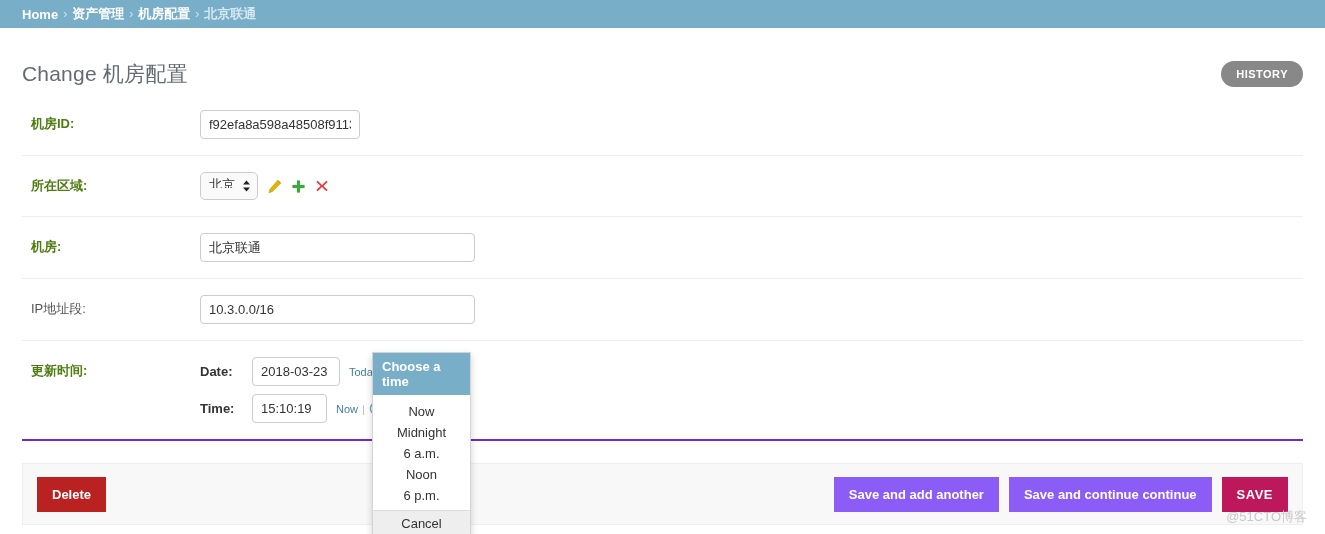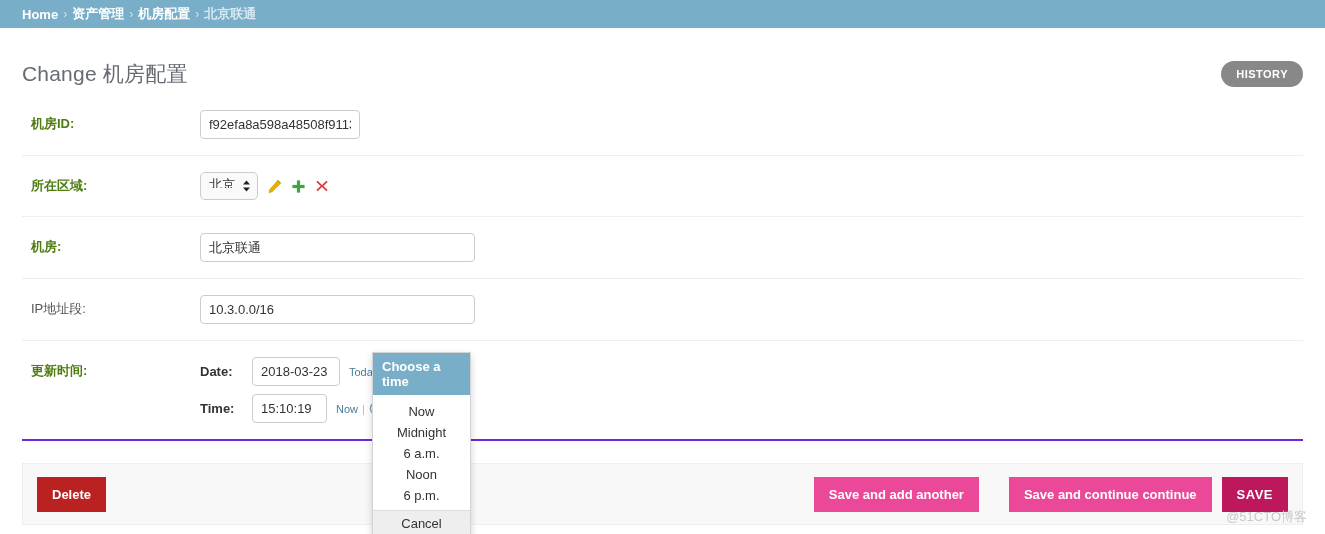--- a/index.html
+++ b/index.html
@@ -181,21 +181,21 @@
     border: none;
     border-radius: 0;
     color: #fff;
     font-family: inherit;
     font-size: 13px;
     font-weight: bold;
     padding: 10px 15px;
     cursor: pointer;
   }
   .btn-delete { background: #ba2121; }
-  .btn-light  { background: #ec4899; margin-left: 20px; }
+  .btn-light  { background: #8b5cf6; }
   .btn-save   { background: #be185d; letter-spacing: .5px; }
   .right-btns { display: flex; align-items: center; gap: 10px; }
 
   
   .watermark {
     position: absolute;
     right: 18px;
     bottom: 8px;
     font-size: 13px;
     color: #c9c9c9;

